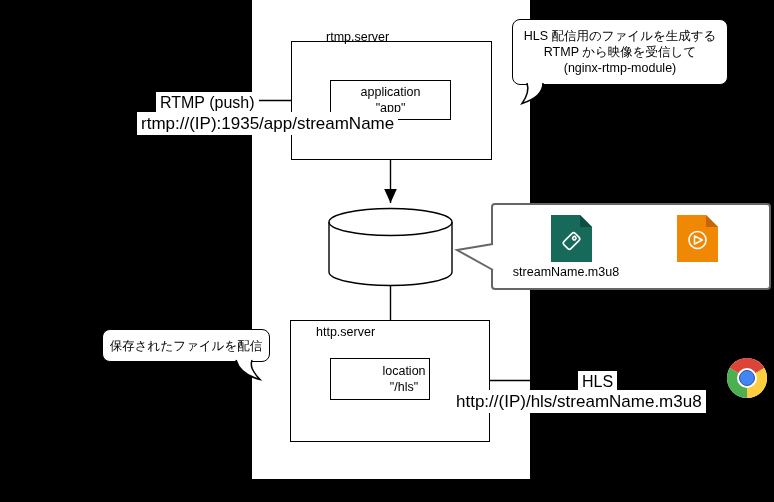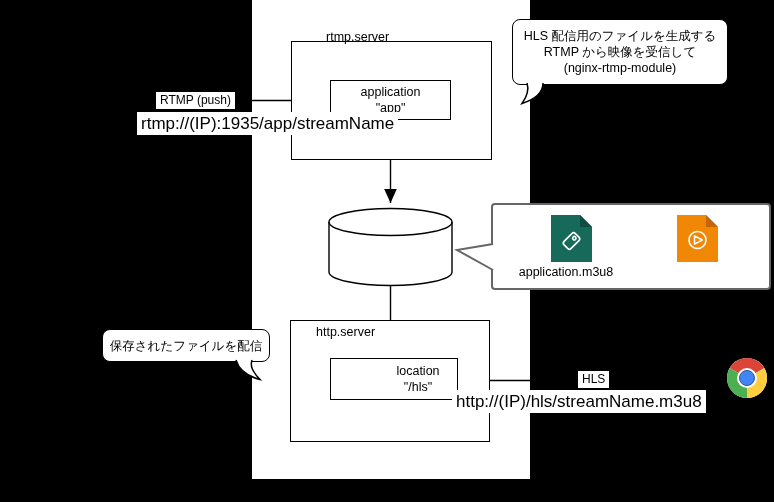--- a/index.html
+++ b/index.html
@@ -10,21 +10,21 @@
   .box{position:absolute;border:1.5px solid #000;background:#ffffff;box-sizing:border-box;z-index:3;}
   .vcenter{display:flex;flex-direction:column;align-items:center;justify-content:center;text-align:center;}
   .boxtext{font-size:12.5px;line-height:16px;}
   .bubble{position:absolute;background:#fff;border:1.5px solid #000;border-radius:8px;box-sizing:border-box;
           display:flex;flex-direction:column;align-items:center;justify-content:center;text-align:center;z-index:4;}
   .bubble .line{font-size:12.5px;line-height:16px;white-space:nowrap;}
   .bubble-files{border:2px solid #666;border-radius:4px;}
   svg.layer2{position:absolute;left:0;top:0;z-index:5;pointer-events:none;}
   .lbl{position:absolute;font-size:12.5px;line-height:1.25;white-space:nowrap;z-index:6;}
   .wbg{background:#fff;padding:1px 4px;}
-  .small{font-size:12px;}
+  .small{font-size:16px;}
   .url{font-size:17px;}
   .center{text-align:center;}
 </style>
 </head>
 <body>
 
 <div class="stage">
 
   <div class="panel"></div>
 
@@ -43,21 +43,21 @@
       <path d="M329,222 A61.5,13.5 0 0 0 452,222" fill="none" stroke="#000" stroke-width="1.4"></path>
     </g>
   </svg>
 
   <div class="box" style="left:291px;top:41px;width:201px;height:119px;"></div>
   <div class="box vcenter" style="left:330px;top:80px;width:121px;height:40px;">
     <div class="boxtext">application</div>
     <div class="boxtext">"app"</div>
   </div>
   <div class="box" style="left:290px;top:320px;width:200px;height:122px;"></div>
-  <div class="box vcenter" style="left:330px;top:358px;width:128px;height:42px;padding-left:48px;">
+  <div class="box vcenter" style="left:330px;top:358px;width:100px;height:42px;padding-left:48px;">
     <div class="boxtext">location</div>
     <div class="boxtext">"/hls"</div>
   </div>
 
   <div class="bubble" style="left:512px;top:19px;width:216px;height:66px;">
     <div class="line">HLS 配信用のファイルを生成する</div>
     <div class="line">RTMP から映像を受信して</div>
     <div class="line">(nginx-rtmp-module)</div>
   </div>
 
@@ -102,15 +102,15 @@
   </svg>
 
   <div class="lbl" style="left:299px;top:30px;margin-left:27px;">rtmp.server</div>
   <div class="lbl" style="left:316px;top:325px;">http.server</div>
 
   <div class="lbl wbg small" style="left:156px;top:92px;">RTMP (push)</div>
   <div class="lbl wbg url" style="left:137px;top:112px;">rtmp://(IP):1935/app/streamName</div>
   <div class="lbl wbg small" style="left:578px;top:371px;">HLS</div>
   <div class="lbl wbg url" style="left:452px;top:390px;">http://(IP)/hls/streamName.m3u8</div>
 
-  <div class="lbl center" style="left:508px;top:265px;width:116px;">application.m3u8</div>
+  <div class="lbl center" style="left:508px;top:265px;width:116px;">streamName.m3u8</div>
 
 </div>
 
 </body></html>

